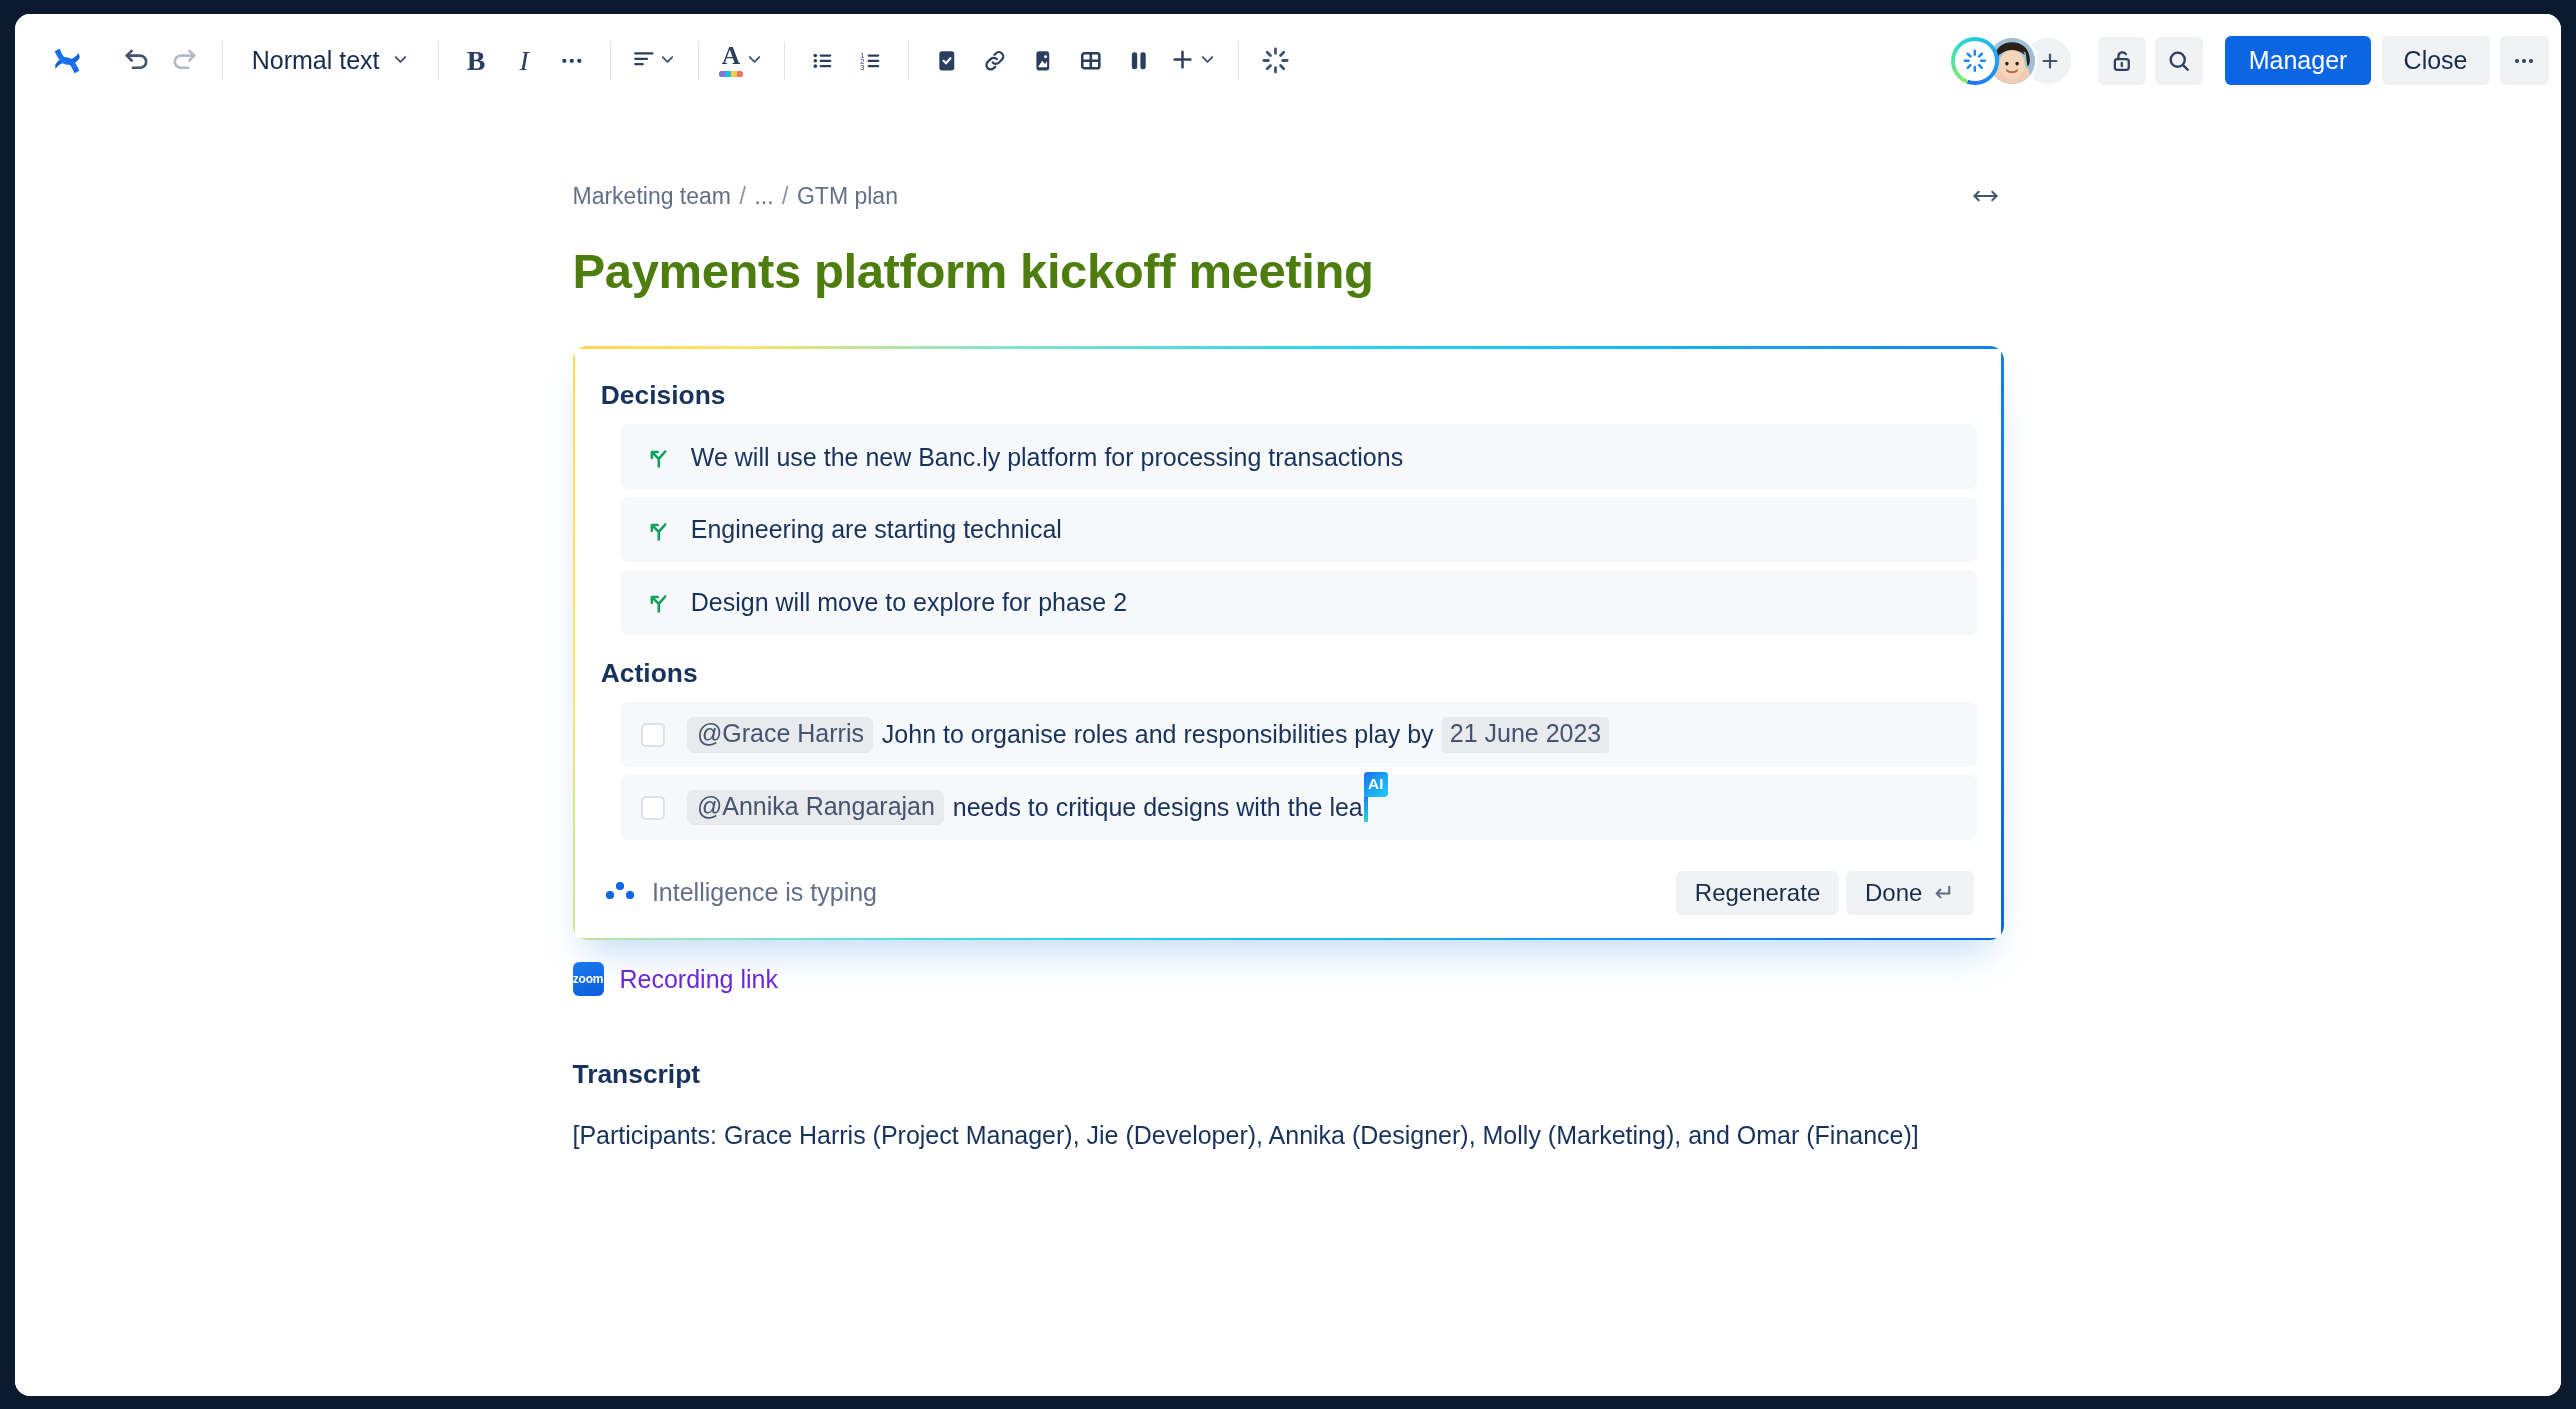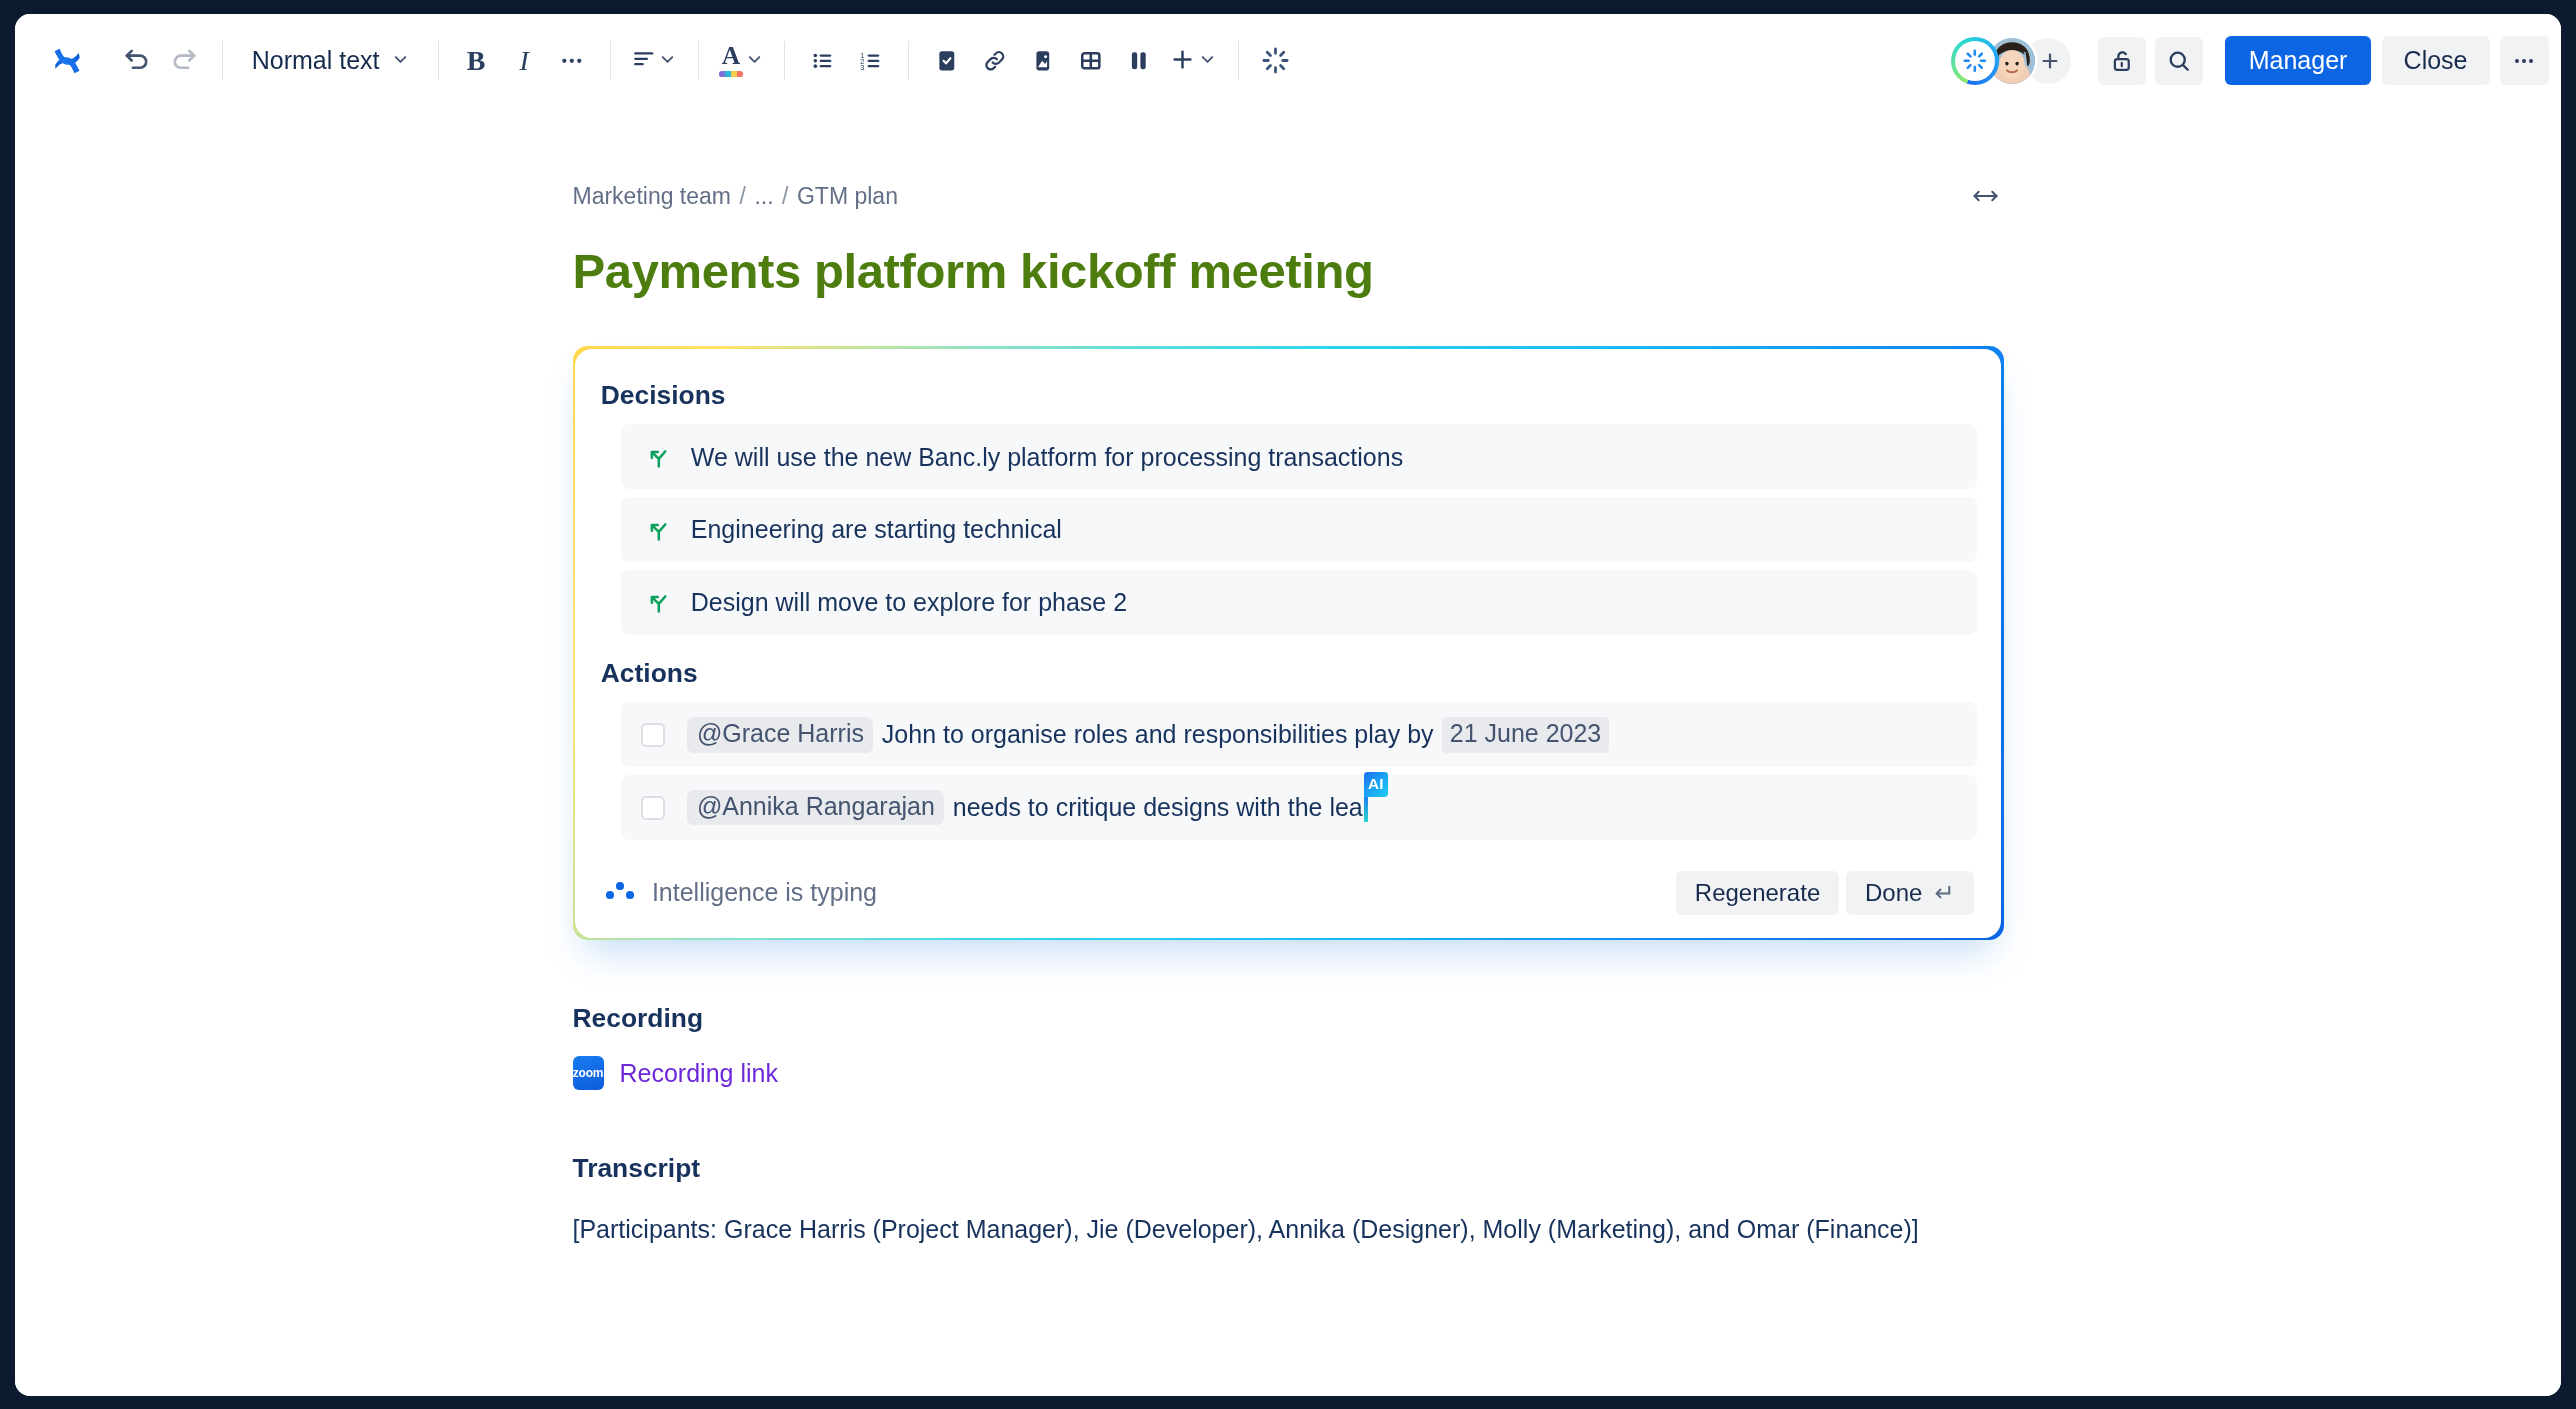--- a/index.html
+++ b/index.html
@@ -235,21 +235,21 @@
     left: -22px; right: -22px; top: -19px; bottom: -25.6px;
     border-radius: 29px;
     background: radial-gradient(ellipse at 18% 4%, rgba(255,226,110,0.30), rgba(255,255,255,0) 58%),
                 radial-gradient(ellipse at 86% 96%, rgba(28,130,240,0.22), rgba(255,255,255,0) 60%),
                 radial-gradient(ellipse at 95% 12%, rgba(35,205,245,0.18), rgba(255,255,255,0) 55%);
     z-index: -1;
     filter: blur(6px);
   }
   .ai-panel {
     background: #ffffff;
-    border-radius: 17px;
+    border-radius: 1px;
     padding: 25.6px 24px 0 24px;
     position: relative;
   }
 
   .panel-heading {
     font-size: 26.4px;
     font-weight: bold;
     color: #17325c;
     margin: 5.1px 0 13.6px 1.7px;
   }
@@ -752,21 +752,20 @@
               <span class="ftr-btn">
                 <span>Done</span>
                 <span class="enter-glyph">↵</span>
               </span>
             </span>
           </div>
 
         </div>
       </div>
 
-      <div class="section-heading">Recording</div>
       <div class="recording-line">
         <span class="zoom-chip">
               <span>zoom</span>
             </span>
         <span class="link">Recording link</span>
       </div>
 
       <div class="section-heading">Transcript</div>
       <div class="body-text">[Participants: Grace Harris (Project Manager), Jie (Developer),  Annika (Designer), Molly (Marketing), and  Omar (Finance)]</div>
 

